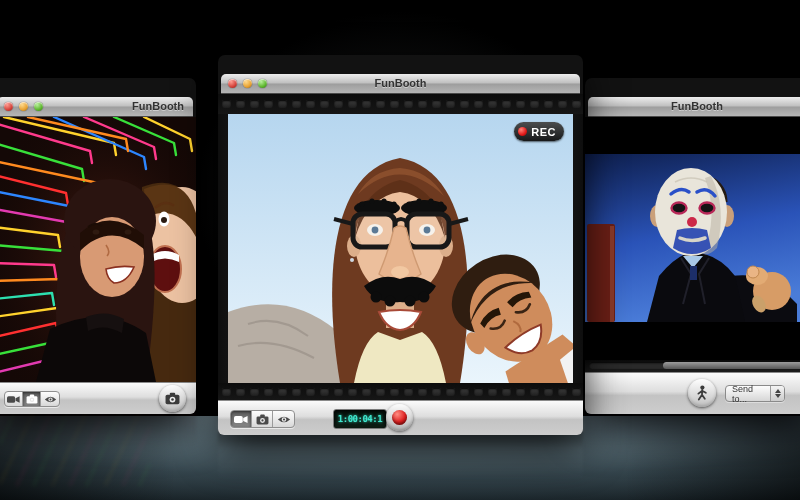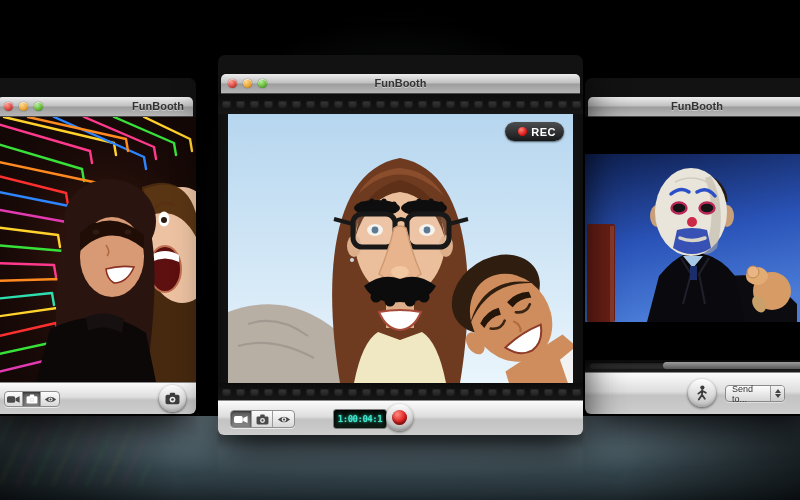--- a/index.html
+++ b/index.html
@@ -66,21 +66,21 @@
     background:linear-gradient(180deg,#05100a,#0d1c13);box-shadow:inset 0 1px 3px #000;
     color:#3fe8cf;font-family:"DejaVu Sans Mono",monospace;font-size:9px;font-weight:bold;
     letter-spacing:-0.5px;display:flex;align-items:center;justify-content:center;
     text-shadow:0 0 3px rgba(63,232,207,.9);}
   .recbtn{position:absolute;width:27px;height:27px;border-radius:50%;
     background:linear-gradient(180deg,#fdfdfd,#b5b5b5);display:flex;align-items:center;justify-content:center;
     box-shadow:0 1px 3px rgba(0,0,0,.55),inset 0 -2px 3px rgba(0,0,0,.2);}
   .recbtn .dot{width:15px;height:15px;border-radius:50%;
     background:radial-gradient(circle at 35% 28%,#ff8d82,#df2020 55%,#8c0c0c);
     box-shadow:inset 0 -2px 3px rgba(0,0,0,.4);}
-  .recbadge{position:absolute;top:8px;right:9px;height:19px;padding:0 8px 0 13px;border-radius:10px;
+  .recbadge{position:absolute;top:8px;right:9px;height:19px;padding:0 8px 0 4px;border-radius:10px;
     background:linear-gradient(180deg,rgba(70,70,70,.95),rgba(14,14,14,.95));
     display:flex;align-items:center;gap:4px;box-shadow:0 1px 2px rgba(0,0,0,.6);text-align:center;}
   .recdot{width:9px;height:9px;border-radius:50%;
     background:radial-gradient(circle at 35% 30%,#ff8278,#e01818 60%,#780808);}
   .reclabel{color:#fff;font-weight:bold;font-size:11px;letter-spacing:.5px;}
   .shutterbtn{position:absolute;width:27px;height:27px;border-radius:50%;color:#3c3c3c;
     background:linear-gradient(180deg,#fefefe,#c0c0c0);display:flex;align-items:center;justify-content:center;
     box-shadow:0 1px 3px rgba(0,0,0,.6),inset 0 -2px 3px rgba(0,0,0,.15);}
   
   .scrubber{height:12px;position:relative;border-top:1px solid #000;

